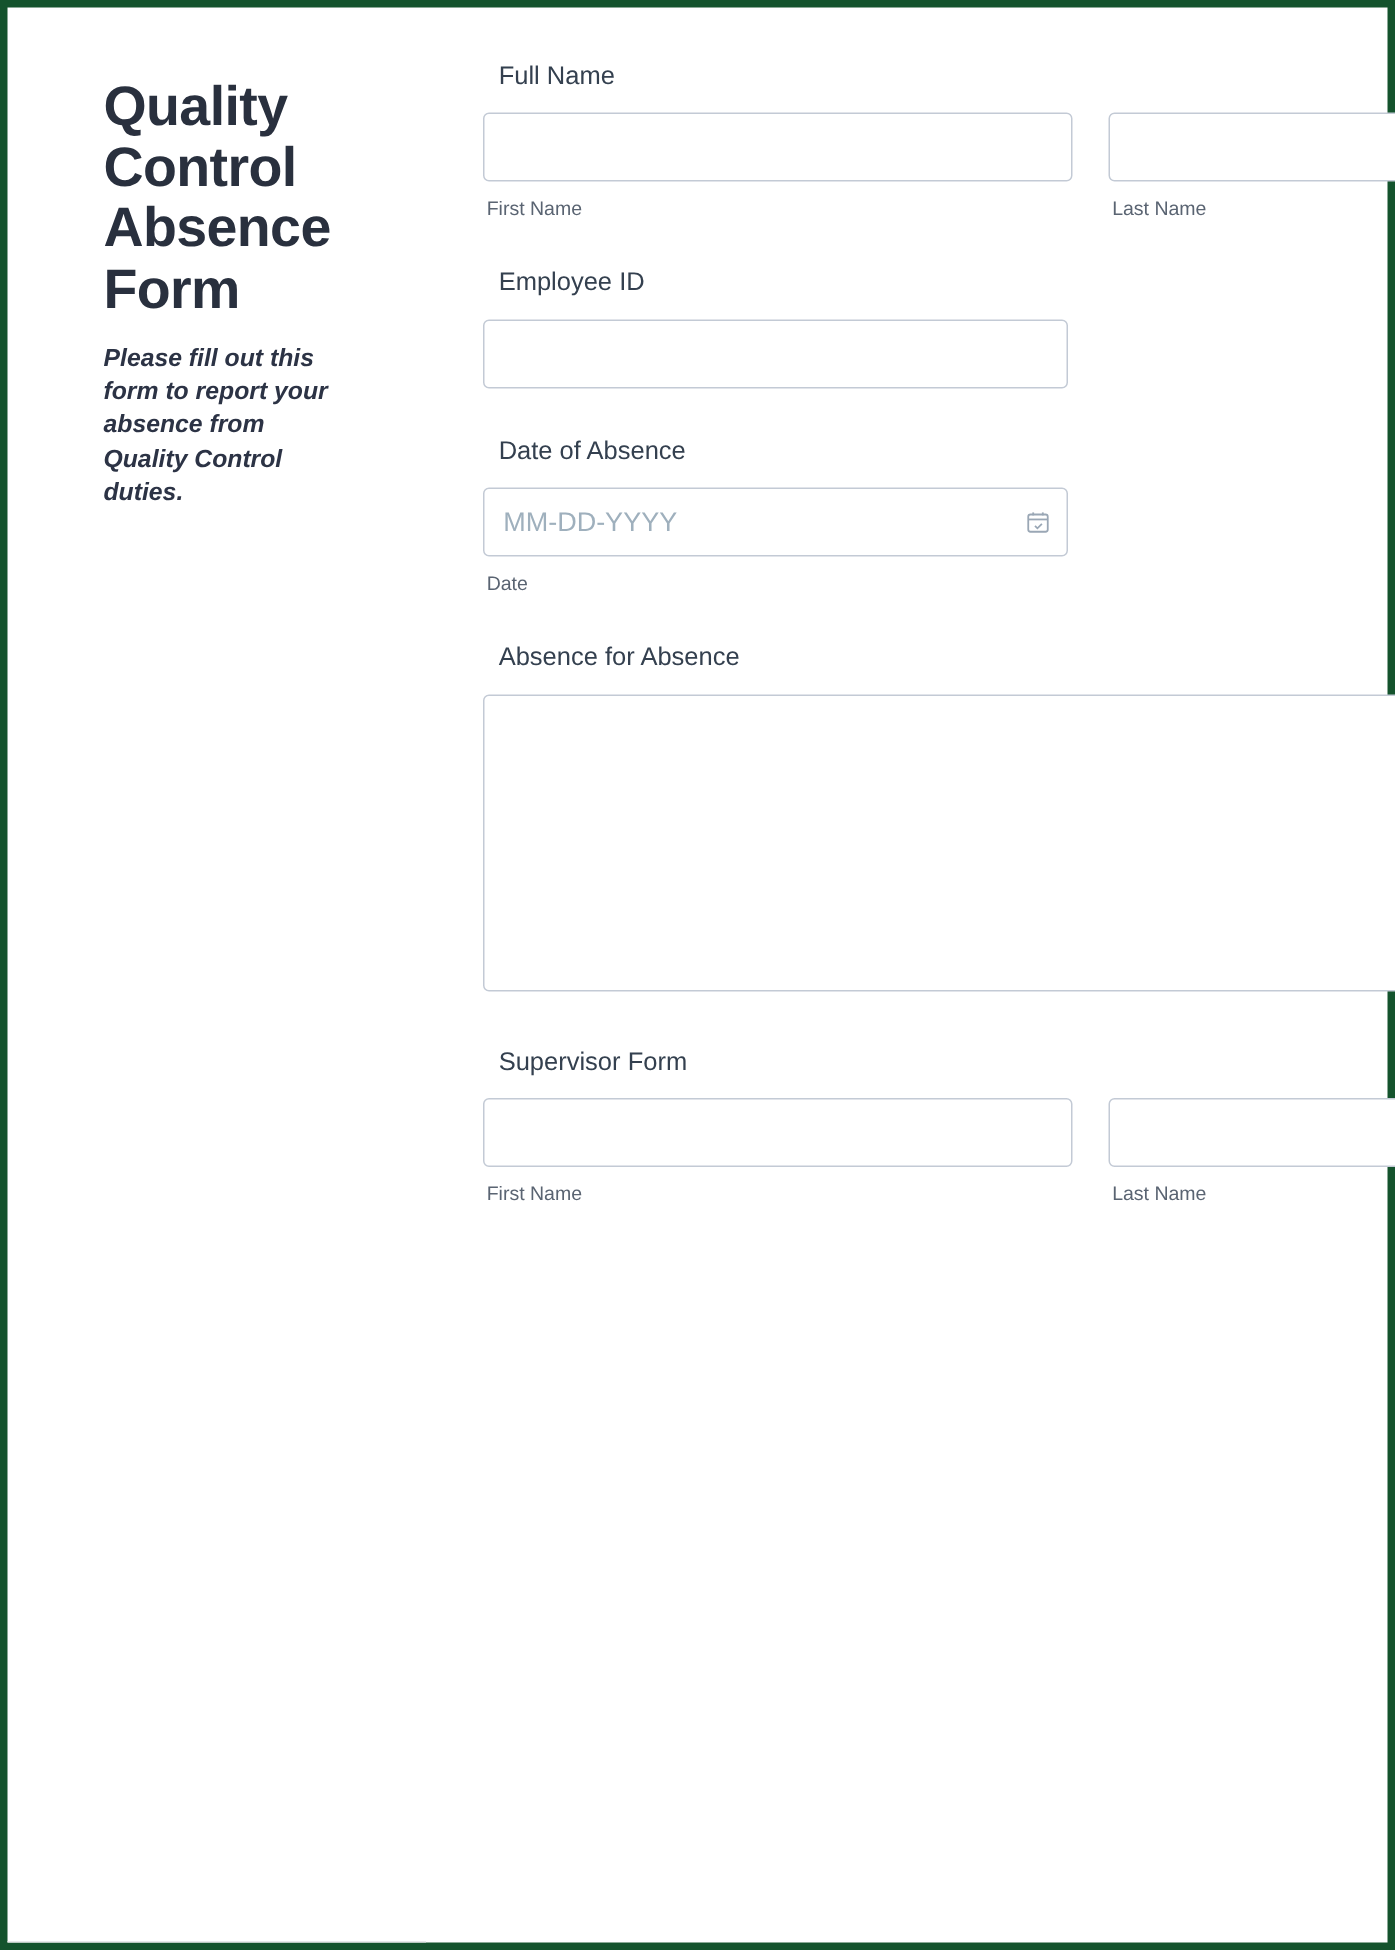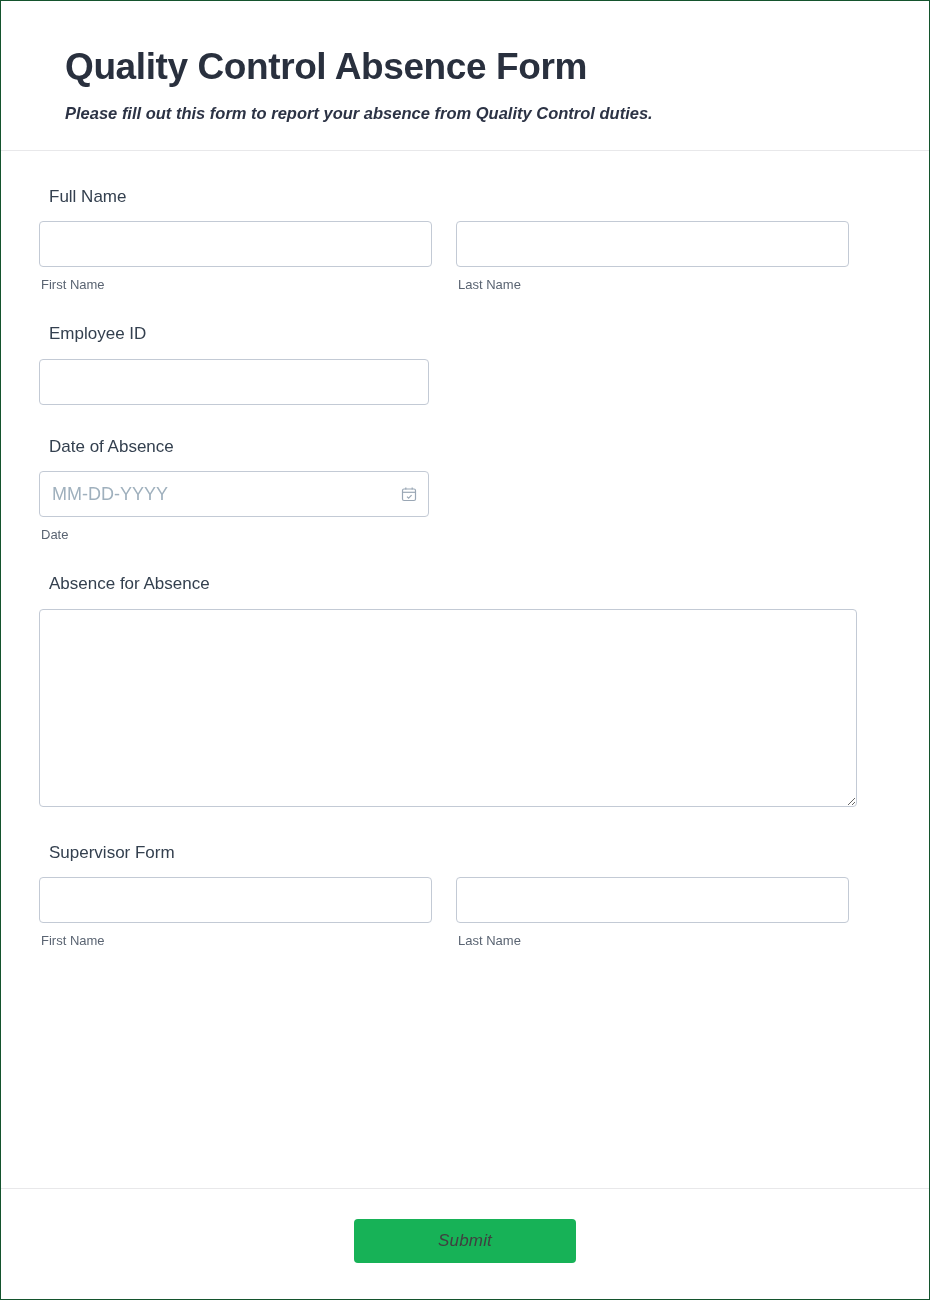--- a/index.html
+++ b/index.html
@@ -11,24 +11,24 @@
     width: 930px;
     height: 1300px;
     background: #ffffff;
     font-family: "Liberation Sans", sans-serif;
     color: #2c3345;
     overflow: hidden;
   }
   .form-wrap {
     width: 930px;
     height: 1300px;
-    border: 1px solid #14532d;
+    border: 5px solid #14532d;
     background: #ffffff;
     display: flex;
-    flex-direction: column;
+    flex-direction: row;
   }
   .form-header {
     padding: 46px 64px 26px 64px;
     border-bottom: 1px solid #e8e8ea;
   }
   .form-title {
     font-size: 37px;
     font-weight: bold;
     letter-spacing: -0.4px;
     color: #29303e;

